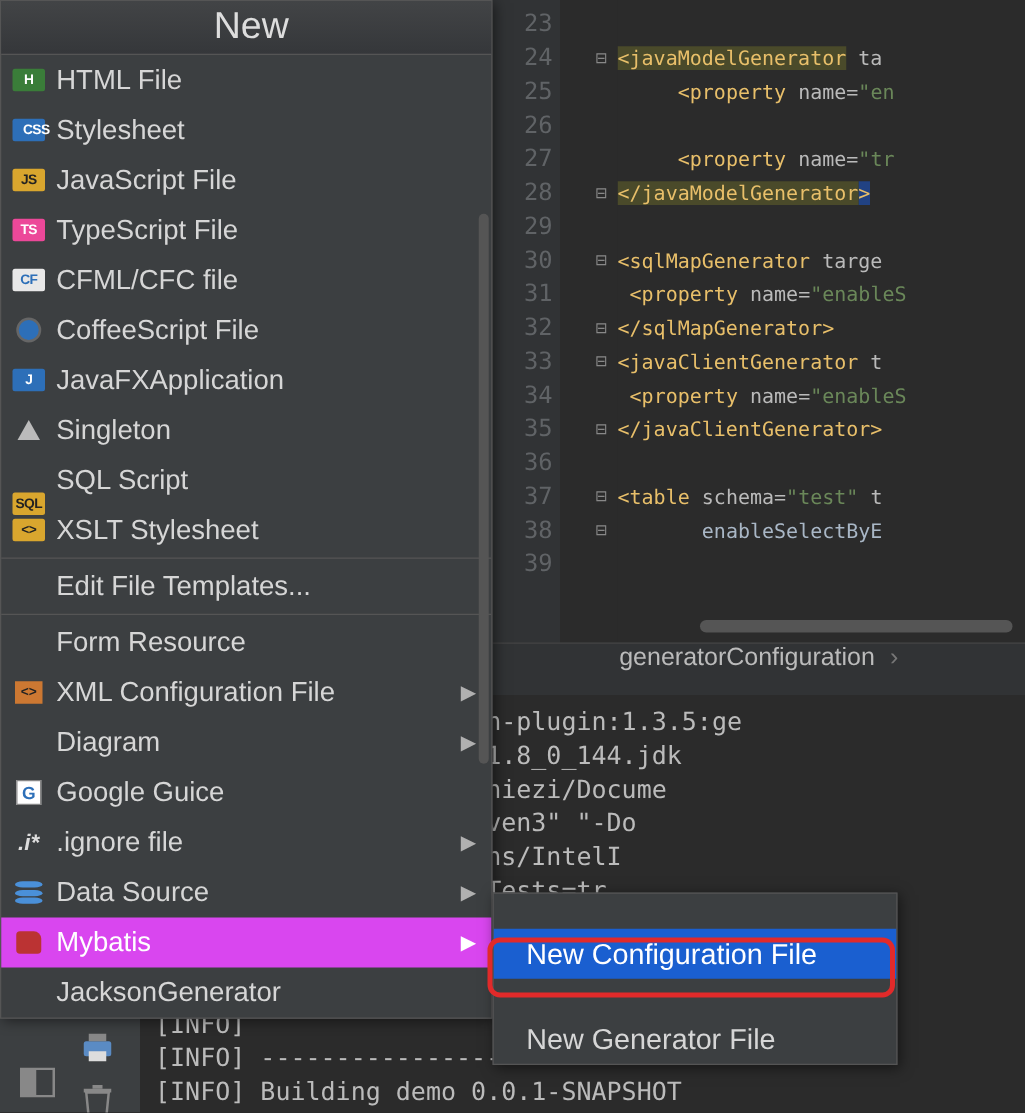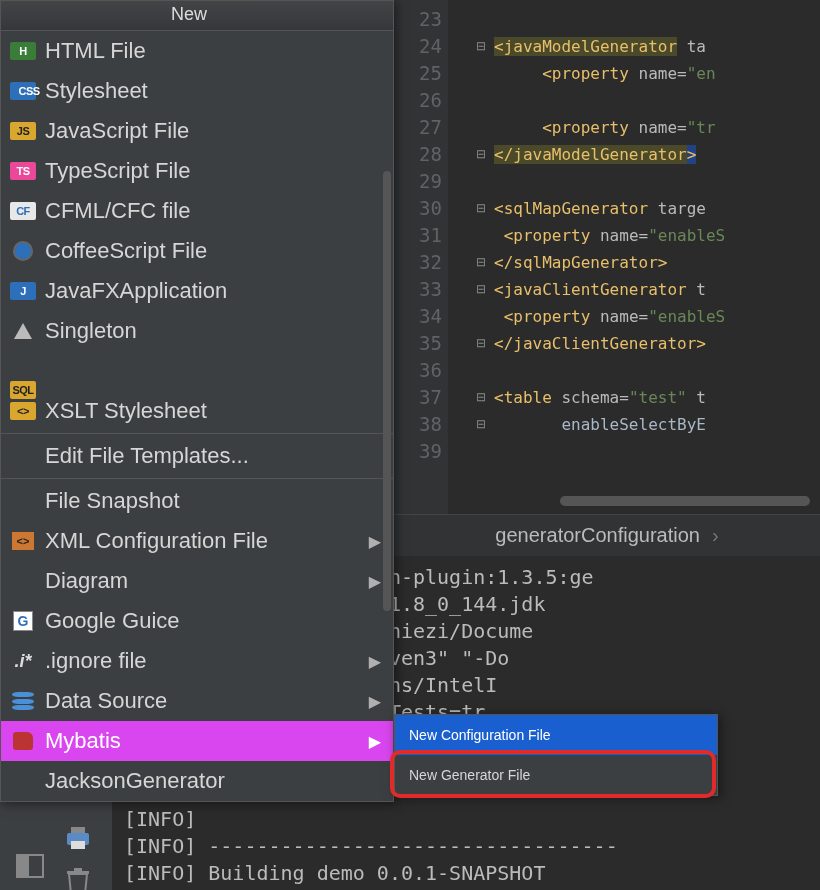--- a/index.html
+++ b/index.html
@@ -18,21 +18,21 @@
     width: 394px;
     background: #3c3f41;
     border: 1px solid #555;
     box-shadow: 2px 2px 10px rgba(0,0,0,.5);
     z-index: 20;
   }
   .ctx-title {
     background: linear-gradient(#424446,#35373a);
     color: #ddd;
     padding: 3px 8px 5px 170px;
-    font-size: 18px;
+    font-size: 30px;
     border-bottom: 1px solid #555;
   }
   .ctx-item {
     display: flex;
     align-items: center;
     height: 40px;
     padding: 0 12px 0 8px;
     font-size: 22px;
     color: #d6d6d6;
     cursor: default;
@@ -102,23 +102,24 @@
     top: 714px;
     width: 324px;
     background: #3c3f41;
     border: 1px solid #555;
     box-shadow: 2px 2px 10px rgba(0,0,0,.5);
     z-index: 25;
   }
   .sub-item {
     height: 40px;
     display:flex;align-items:center;
-    padding: 0 14px;
-    font-size: 14px;
+    padding: 0 26px;
+    font-size: 23px;
     color: #d6d6d6;
+    margin-top: 28px;
   }
   .sub-item.sel { background:#1a5fd0;color:#fff; }
 
   
   .red-box {
     position:absolute; left:390px; top:750px;
     width:326px; height:48px;
     border: 4px solid #e12a2a; border-radius:10px;
     z-index: 30; pointer-events:none;
   }
@@ -163,21 +164,21 @@
   .t-tag   { color:#e8bf6a; }
   .t-attr  { color:#bababa; }
   .t-str   { color:#6a8759; }
   .t-txt   { color:#a9b7c6; }
   .hl-y    { background:#4a4a2a; }
   .hl-sel  { background:#214283; }
 
   .breadcrumb {
     position:absolute; left:394px; top:514px;
     width:426px; height:42px;
-    display:flex;align-items:center;justify-content:center;
+    display:flex;justify-content:center;
     background:#313335;
     border-top:1px solid #444;
     color:#bbb; font-size:20px;
   }
   .breadcrumb .chev { margin-left:12px;color:#777; }
 
   .hscroll {
     position:absolute; left:560px; top:496px;
     width:250px; height:10px; background:#555; border-radius:5px;
   }
@@ -339,40 +340,41 @@
       <div class="ctx-item">
         <span class="ctx-icon">
           <span class="ic-sgl"></span>
         </span>
         <span class="ctx-label">Singleton</span>
       </div>
       <div class="ctx-item">
         <span class="ctx-icon">
           <span class="badge sql">SQL</span>
         </span>
+        <span class="ctx-label">SQL Script</span>
       </div>
       <div class="ctx-item">
         <span class="ctx-icon">
           <span class="badge xsl">&lt;&gt;</span>
         </span>
         <span class="ctx-label">XSLT Stylesheet</span>
       </div>
       <div class="ctx-sep"></div>
       <div class="ctx-item">
         <span class="ctx-icon">
           <span></span>
         </span>
         <span class="ctx-label">Edit File Templates...</span>
       </div>
       <div class="ctx-sep"></div>
       <div class="ctx-item">
         <span class="ctx-icon">
           <span></span>
         </span>
-        <span class="ctx-label">File Snapshot</span>
+        <span class="ctx-label">Form Resource</span>
       </div>
       <div class="ctx-item">
         <span class="ctx-icon">
           <span class="ic-xml">&lt;&gt;</span>
         </span>
         <span class="ctx-label">XML Configuration File</span>
         <span class="ctx-arrow">▶</span>
       </div>
       <div class="ctx-item">
         <span class="ctx-icon">

